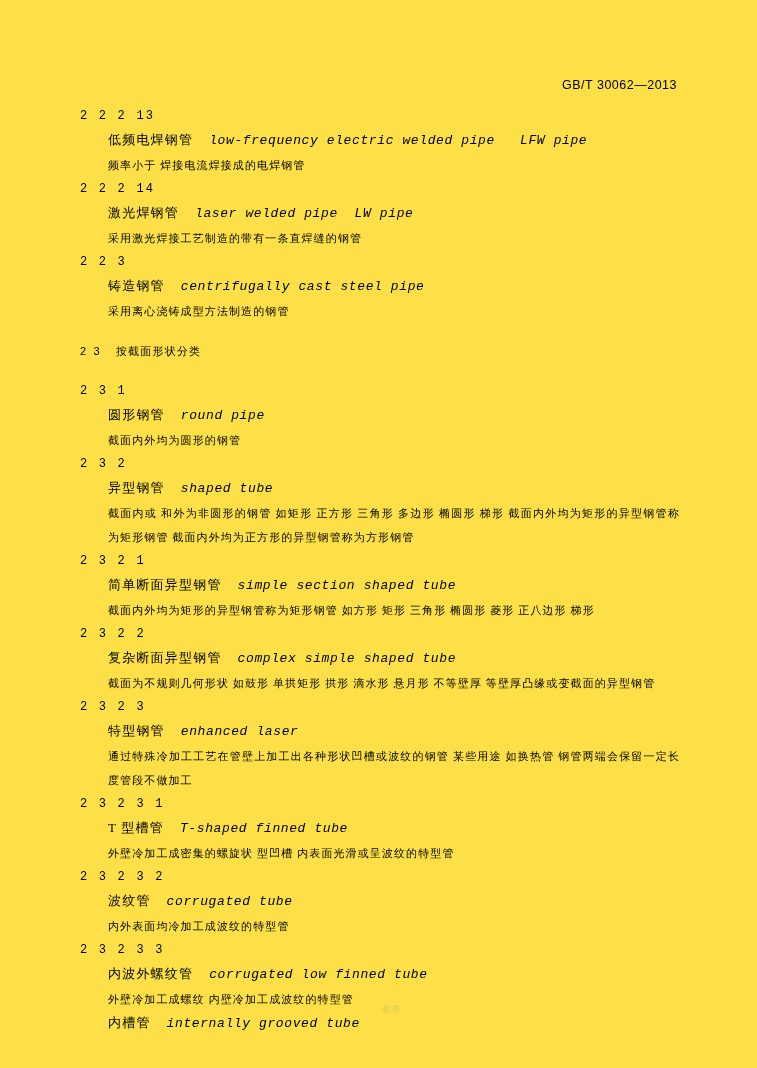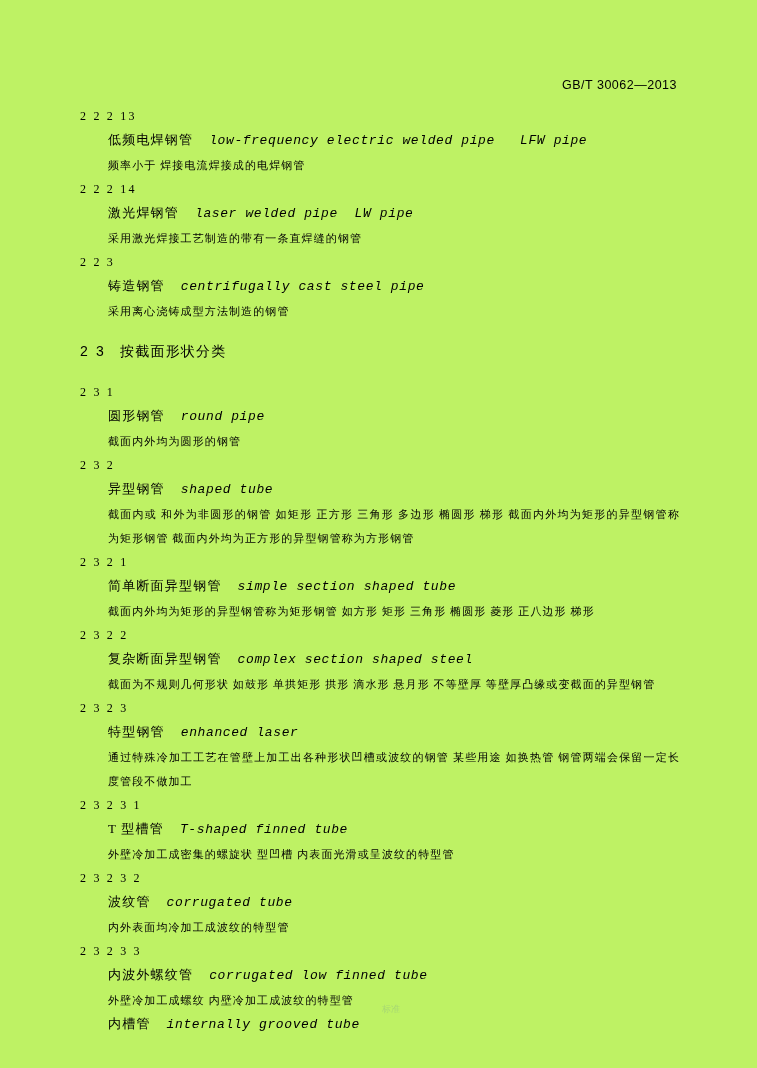--- a/index.html
+++ b/index.html
@@ -4,21 +4,21 @@
 <style>
   html, body {
     margin: 0;
     padding: 0;
     background: #ffffff;
   }
   .page {
     position: relative;
     width: 757px;
     height: 1068px;
-    background: #bef264;
+    background: #fde047;
     margin: 0 auto;
     overflow: hidden;
     font-family: "Liberation Serif", "DejaVu Serif", serif;
     color: #000000;
   }
   .header {
     position: absolute;
     top: 78px;
     right: 80px;
     font-family: "Liberation Sans", sans-serif;
@@ -26,21 +26,21 @@
     letter-spacing: 0.5px;
     color: #000;
   }
   .content {
     position: absolute;
     top: 104px;
     left: 80px;
     width: 600px;
   }
   .num {
-    font-family: Liberation Serif, serif;
+    font-family: Liberation Mono, monospace;
     font-size: 12px;
     letter-spacing: 2.2px;
     line-height: 24px;
     margin: 0;
     padding: 0;
     white-space: pre;
   }
   .term {
     margin: 0;
     padding: 0 0 0 28px;
@@ -66,21 +66,21 @@
     text-align: justify;
     text-indent: 0;
   }
   .def-wide {
     padding-left: 0;
   }
   .sec {
     margin: 0;
     padding: 0;
     line-height: 24px;
-    font-size: 14px;
+    font-size: 11px;
     font-family: "Liberation Sans", sans-serif;
     letter-spacing: 2.2px;
   }
   .sec .sectitle {
     font-family: "Liberation Serif", serif;
     letter-spacing: 1.2px;
   }
   .spacer {
     height: 16px;
   }
@@ -134,21 +134,21 @@
 
     <p class="num">2 3 2</p>
     <p class="term"><span class="cn">异型钢管</span><span class="en" style="padding-left:16px">shaped tube</span></p>
     <p class="def def-wide" style="padding-left:28px;text-indent:0">截面内或 和外为非圆形的钢管 如矩形 正方形 三角形 多边形 椭圆形 梯形   截面内外均为矩形的异型钢管称为矩形钢管  截面内外均为正方形的异型钢管称为方形钢管</p>
 
     <p class="num">2 3 2 1</p>
     <p class="term"><span class="cn">简单断面异型钢管</span><span class="en" style="padding-left:16px">simple section shaped tube</span></p>
     <p class="def">截面内外均为矩形的异型钢管称为矩形钢管  如方形 矩形 三角形 椭圆形 菱形 正八边形 梯形</p>
 
     <p class="num">2 3 2 2</p>
-    <p class="term"><span class="cn">复杂断面异型钢管</span><span class="en" style="padding-left:16px">complex section shaped steel</span></p>
+    <p class="term"><span class="cn">复杂断面异型钢管</span><span class="en" style="padding-left:16px">complex simple shaped tube</span></p>
     <p class="def def-wide" style="padding-left:28px">截面为不规则几何形状 如鼓形 单拱矩形 拱形 滴水形 悬月形   不等壁厚 等壁厚凸缘或变截面的异型钢管</p>
 
     <p class="num">2 3 2 3</p>
     <p class="term"><span class="cn">特型钢管</span><span class="en" style="padding-left:16px">enhanced laser</span></p>
     <p class="def def-wide" style="padding-left:28px">通过特殊冷加工工艺在管壁上加工出各种形状凹槽或波纹的钢管  某些用途 如换热管 钢管两端会保留一定长度管段不做加工</p>
 
     <p class="num">2 3 2 3 1</p>
     <p class="term"><span class="cn">T 型槽管</span><span class="en" style="padding-left:16px">T-shaped finned tube</span></p>
     <p class="def">外壁冷加工成密集的螺旋状   型凹槽 内表面光滑或呈波纹的特型管</p>
 

